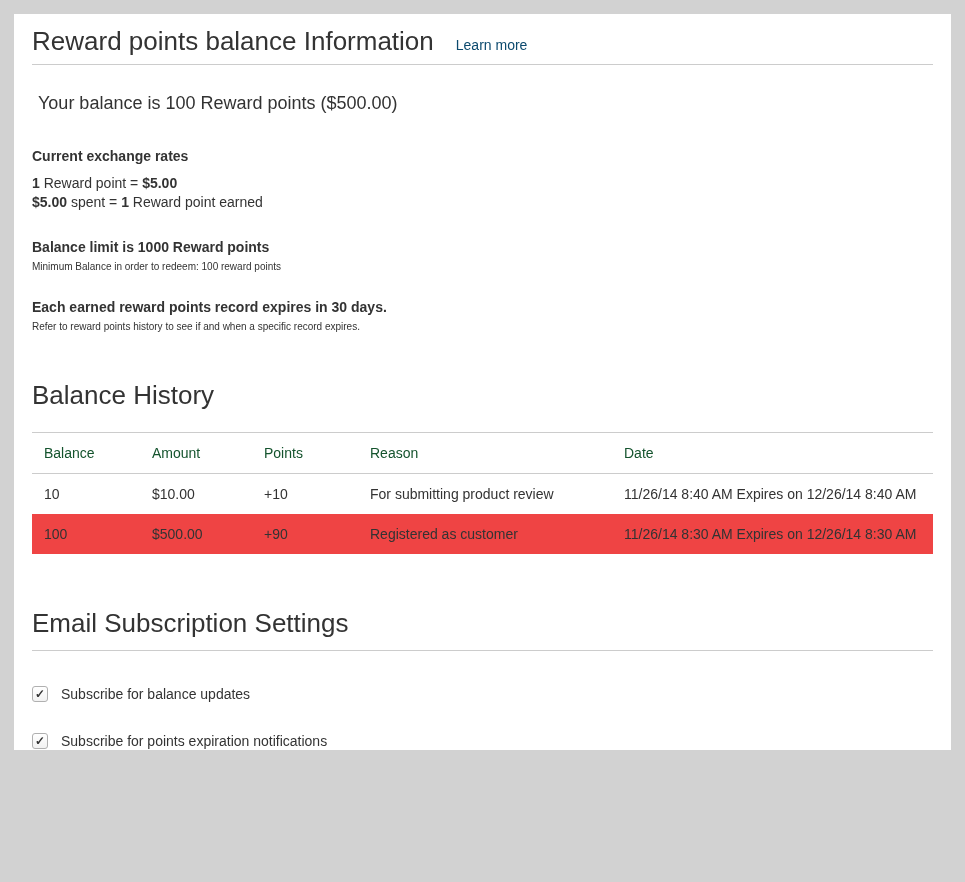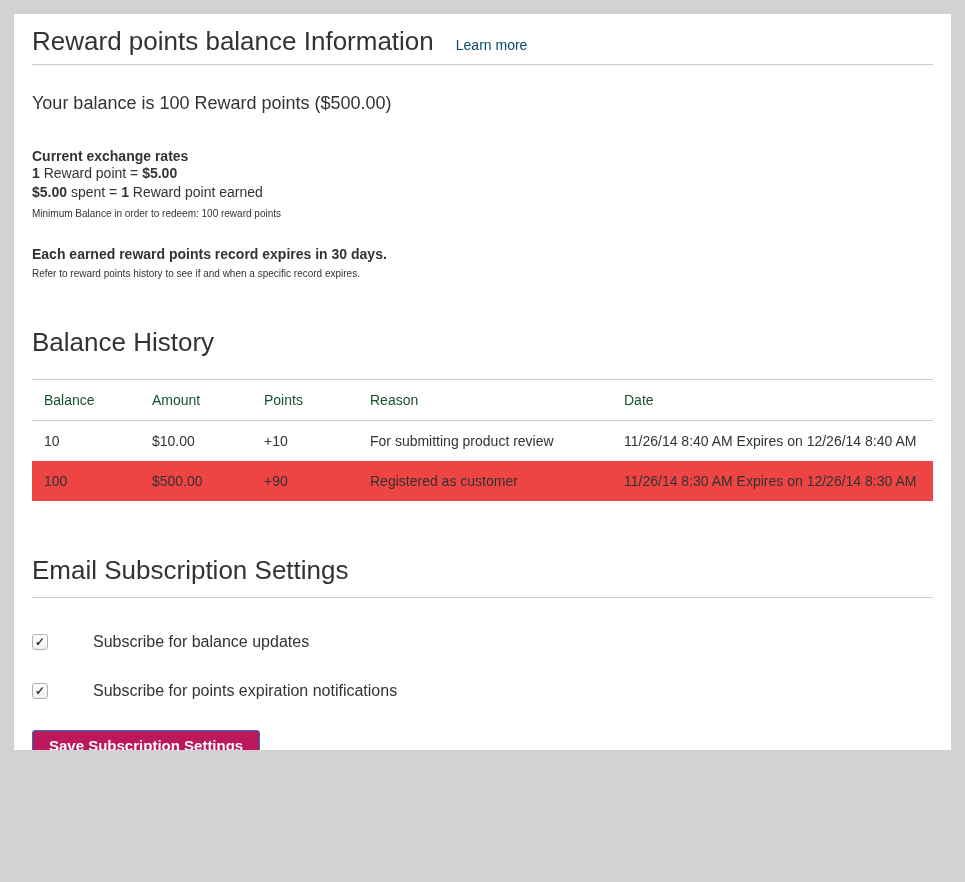--- a/index.html
+++ b/index.html
@@ -39,24 +39,25 @@
   .learn-more {
     margin-left: 22px;
     font-size: 14px;
     color: #0c4a6e;
     text-decoration: none;
     cursor: pointer;
   }
   .balance-summary {
     margin-top: 28px;
     font-size: 18px;
+    margin-left: 6px;
   }
   .bold-line { font-weight: bold; font-size: 14px; }
   .exchange-heading { margin-top: 34px; }
-  .exchange-lines { line-height: 19px; font-size: 14px; }
+  .exchange-lines { margin-top: 10px; line-height: 19px; font-size: 14px; }
   .limit-heading { margin-top: 27px; }
   .plain-note { margin-top: 6px; font-size: 10px; }
   .expiry-heading { margin-top: 27px; }
   .section-title {
     font-size: 26px;
     font-weight: 300;
     margin: 46px 0 0;
     padding-bottom: 20px;
     border-bottom: 1px solid #cccccc;
     line-height: 34px;
@@ -76,23 +77,22 @@
   }
   table.history-table td {
     padding: 12px 12px;
     color: #333333;
   }
   table.history-table tbody tr.striped { background: #ef4444; }
   .checkbox-row {
     display: flex;
     align-items: center;
     margin-top: 31px;
-    font-size: 16px;
+    font-size: 14px;
     cursor: pointer;
-    gap: 32px;
   }
   .checkbox-row.first { margin-top: 35px; }
   .checkbox {
     width: 16px;
     height: 16px;
     border: 1px solid #b0b0b0;
     border-radius: 3px;
     background: linear-gradient(#ffffff, #f2f2f2);
     margin-right: 13px;
     display: inline-flex;
@@ -134,20 +134,21 @@
 
   <div class="balance-summary">Your balance is 100 Reward points ($500.00)</div>
 
   <div class="bold-line exchange-heading">Current exchange rates</div>
 
   <div class="exchange-lines">
     <div><b>1</b><span> Reward point = </span><b>$5.00</b></div>
     <div><b>$5.00</b><span> spent = </span><b>1</b><span> Reward point earned</span></div>
   </div>
 
+  <div class="bold-line limit-heading">Balance limit is 1000 Reward points</div>
   <div class="plain-note">Minimum Balance in order to redeem: 100 reward points</div>
 
   <div class="bold-line expiry-heading">Each earned reward points record expires in 30 days.</div>
   <div class="plain-note">Refer to reward points history to see if and when a specific record expires.</div>
 
   <h2 class="section-title">Balance History</h2>
 
   <table class="history-table">
     <colgroup>
       <col style="width:108px">

